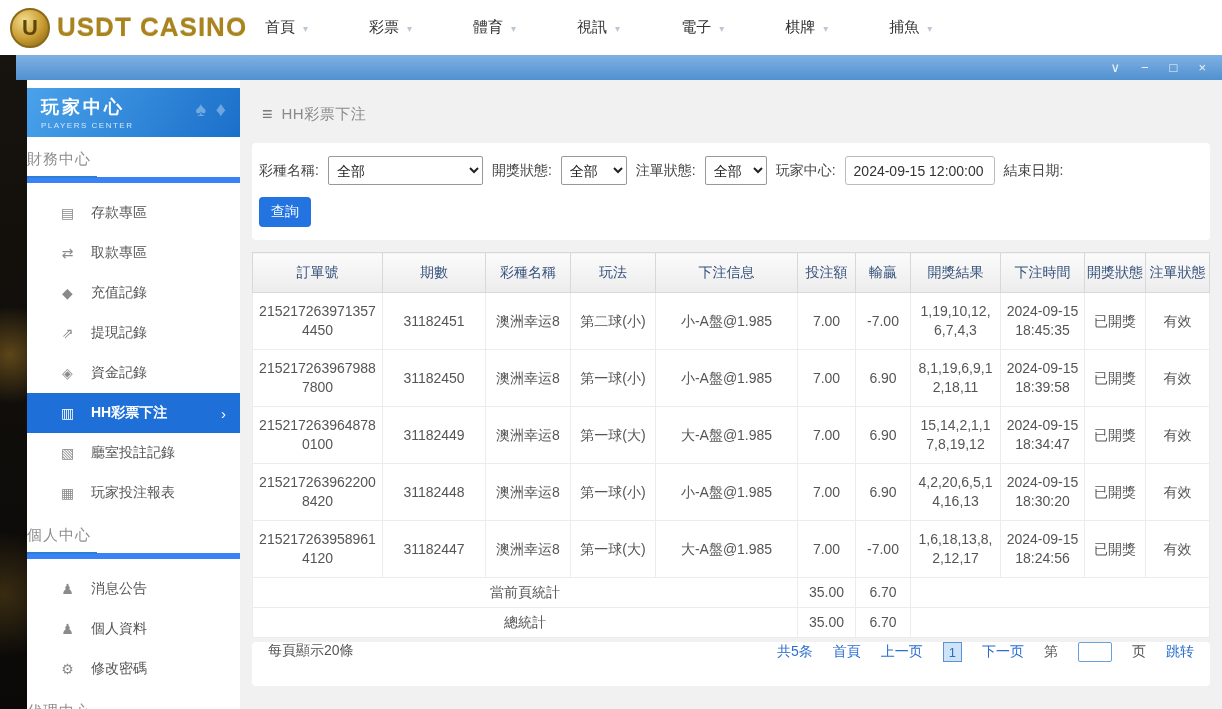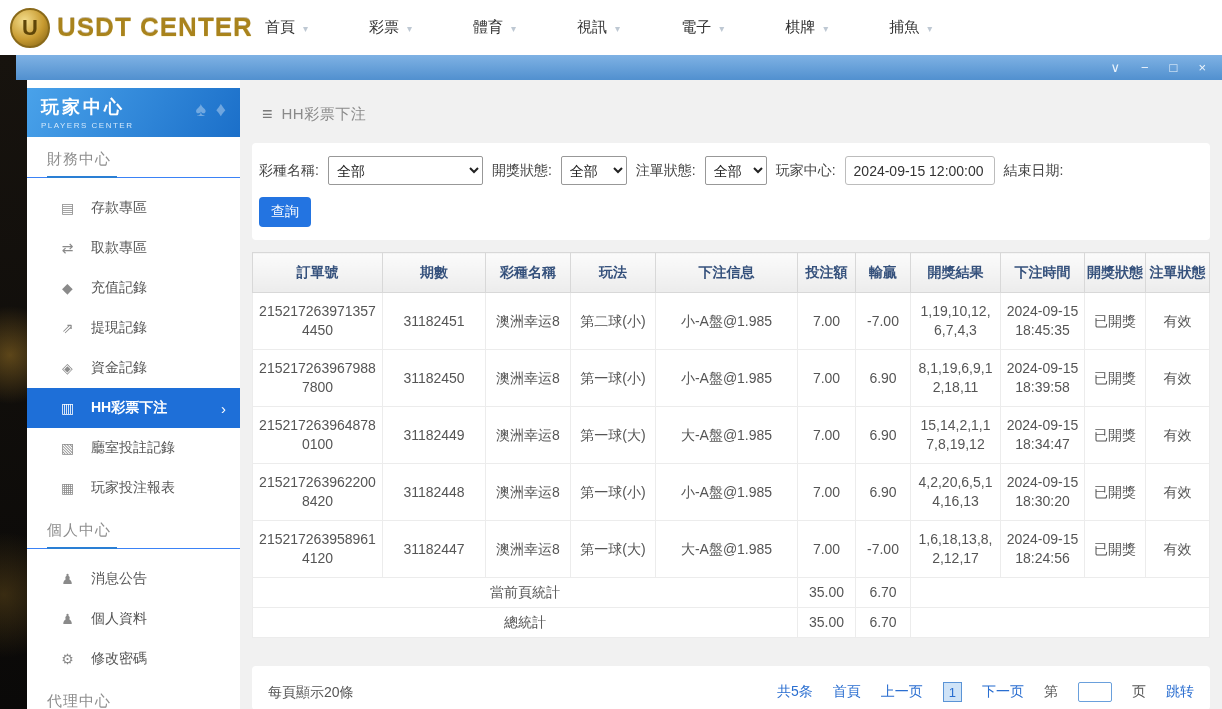--- a/index.html
+++ b/index.html
@@ -32,21 +32,21 @@
   .app-body{flex:1;display:flex;min-height:0}
   .side-gap{width:11px;flex:0 0 auto}
 
   
   .sidebar{width:213px;flex:0 0 auto;background:#fff;overflow:hidden}
   .sb-header{margin-top:8px;height:49px;background:linear-gradient(120deg,#49a2ea,#1b6fc9);
     padding:7px 0 4px 14px;position:relative;color:#fff;overflow:hidden}
   .sb-title{font-size:18px;font-weight:bold;letter-spacing:3px}
   .sb-sub{font-size:8px;letter-spacing:1.5px;color:#d3e8fb;margin-top:2px}
   .sb-deco{position:absolute;right:12px;top:10px;font-size:20px;color:rgba(255,255,255,.35);letter-spacing:2px}
-  .sb-section-head{padding:13px 0 0 20px;border-bottom:1px solid #3b82f6}
+  .sb-section-head{padding:13px 0 0 0;border-bottom:6px solid #3b82f6}
   .sb-section-label{display:inline-block;font-size:15px;color:#8d8d8d;padding:0 6px 7px 0;
     border-bottom:2px solid #2a7fd4;margin-bottom:-1px;letter-spacing:1px}
   .sb-list{padding-top:10px}
   .sb-item{height:40px;display:flex;align-items:center;padding-left:32px;gap:15px;font-size:14px;color:#555;cursor:pointer;position:relative}
   .sb-icon{width:17px;text-align:center;color:#8a8a8a;font-size:14px;flex:0 0 auto}
   .sb-item.active{background:#1e6fd8;color:#fff;font-weight:bold}
   .sb-item.active .sb-icon{color:#fff}
   .sb-arrow{position:absolute;right:14px;color:#fff;font-size:15px;font-weight:normal}
 
   
@@ -59,45 +59,45 @@
   .filter-row{display:flex;align-items:center;gap:9px;font-size:14px;color:#444;white-space:nowrap}
   .filter-row label{white-space:nowrap}
   select{height:29px;border:1px solid #989898;border-radius:2px;background:#fff;font-size:14px;color:#222;padding:0 4px;font-family:inherit}
   .sel-wide{width:155px}
   .sel-small{width:66px}
   .sel-small2{width:62px}
   .date-input{width:150px;height:29px;border:1px solid #bcbcbc;border-radius:3px;font-size:14px;color:#333;padding:0 8px;font-family:inherit}
   .btn-query{margin-top:12px;min-width:46px;height:30px;background:#2374e1;color:#fff;border:none;border-radius:4px;font-size:14px;cursor:pointer;font-family:inherit;padding:0 12px}
 
   .data-table{width:100%;border-collapse:collapse;background:#fff;margin-top:12px;table-layout:fixed;border:1px solid #d6d6d6}
-  .data-table th{background:linear-gradient(180deg,#fbfbfb,#ececec);color:#35517c;font-size:14px;font-weight:bold;height:40px;border:1px solid #d8d8d8;padding:0 2px}
+  .data-table th{background:linear-gradient(180deg,#fbfbfb,#ececec);color:#35517c;font-size:14px;font-weight:normal;height:40px;border:1px solid #d8d8d8;padding:0 2px}
   .data-table td{font-size:14px;color:#555;text-align:center;vertical-align:middle;padding:9px 4px;line-height:19px;border:1px solid #ececec;background:#fff}
   .col-order,.col-result{word-break:break-all}
   .sum-row td{padding:5px 4px}
 
-  .pager{margin-top:28px;background:#fff;border-radius:4px;height:44px;display:flex;align-items:flex-end;justify-content:space-between;padding:8px 16px;font-size:14px}
+  .pager{margin-top:4px;background:#fff;border-radius:4px;height:44px;display:flex;align-items:flex-start;justify-content:space-between;padding:0 16px;font-size:14px}
   .pager-left{color:#555}
   .pager-right{display:flex;align-items:center;gap:20px}
   .pg-link{color:#2a6ed0;cursor:pointer}
   .pg-total{color:#2a6ed0}
   .pg-current{border:1px solid #5b94d6;background:#cfe3f7;color:#2a6ed0;padding:0 5px;height:20px;line-height:19px;font-size:13px;cursor:pointer}
   .pg-text{color:#555}
   .pg-input{width:34px;height:20px;border:1px solid #6aa0dc;border-radius:2px;font-family:inherit}
 </style>
 </head>
 <body>
 
 <div class="screen">
 
   <header class="top-bar">
     <div class="logo">
       <div class="logo-coin">
           <span>U</span>
         </div>
-      <span class="logo-text">USDT CENTER</span>
+      <span class="logo-text">USDT CASINO</span>
     </div>
     <nav class="main-nav">
       <div class="nav-item">
           <span>首頁</span>
           <span class="chev">▾</span>
         </div>
       <div class="nav-item">
           <span>彩票</span>
           <span class="chev">▾</span>
         </div>

